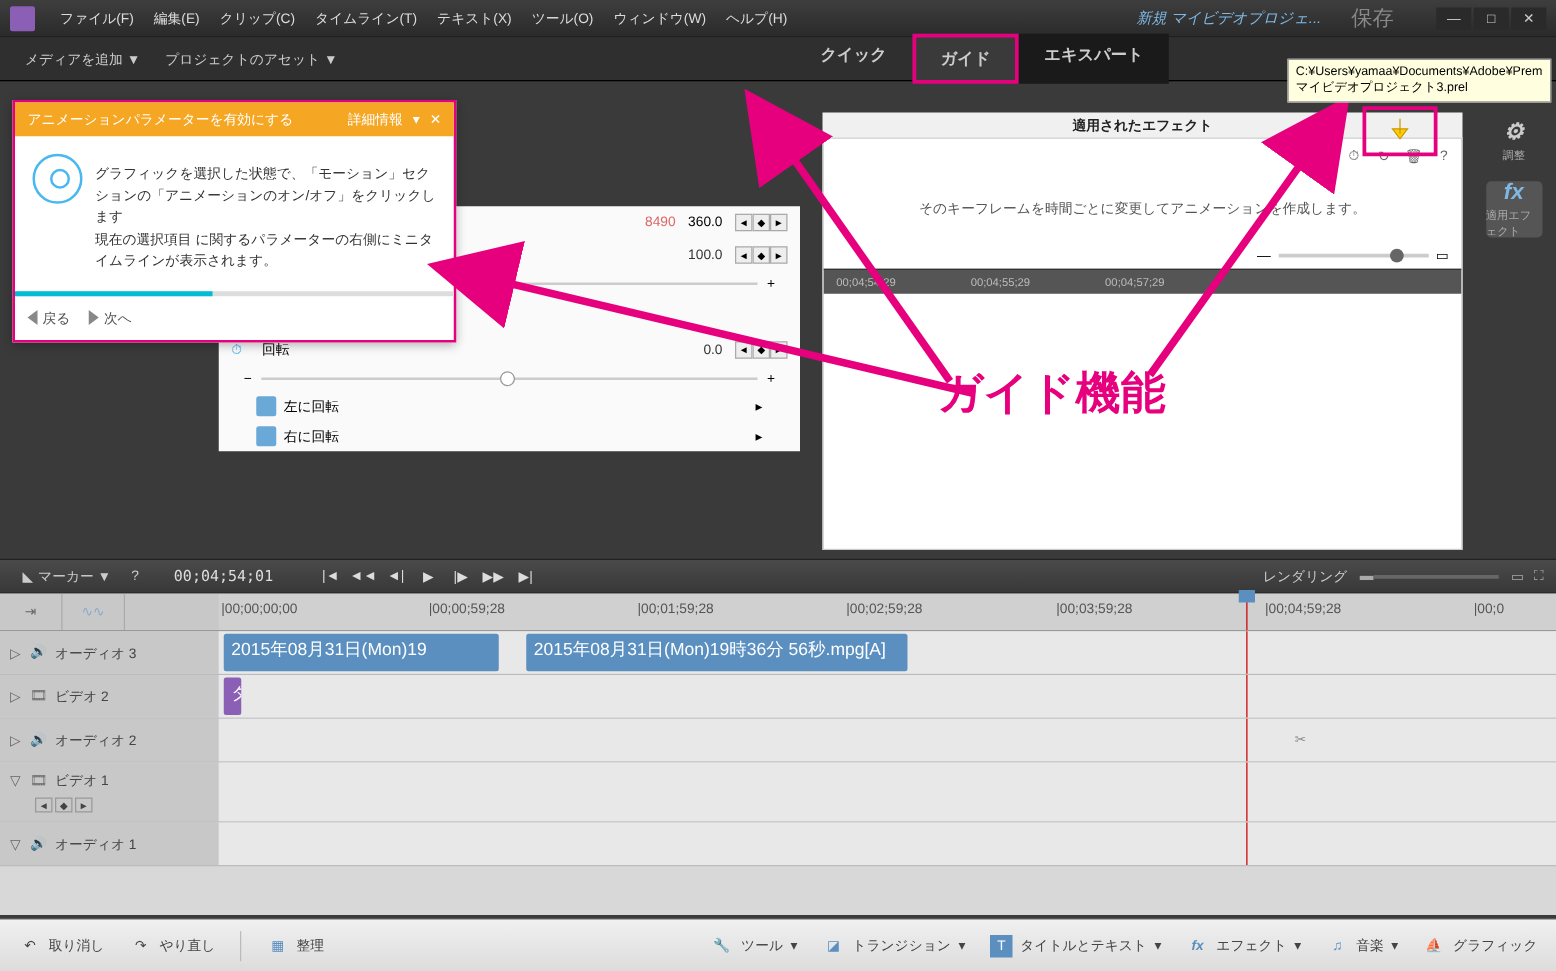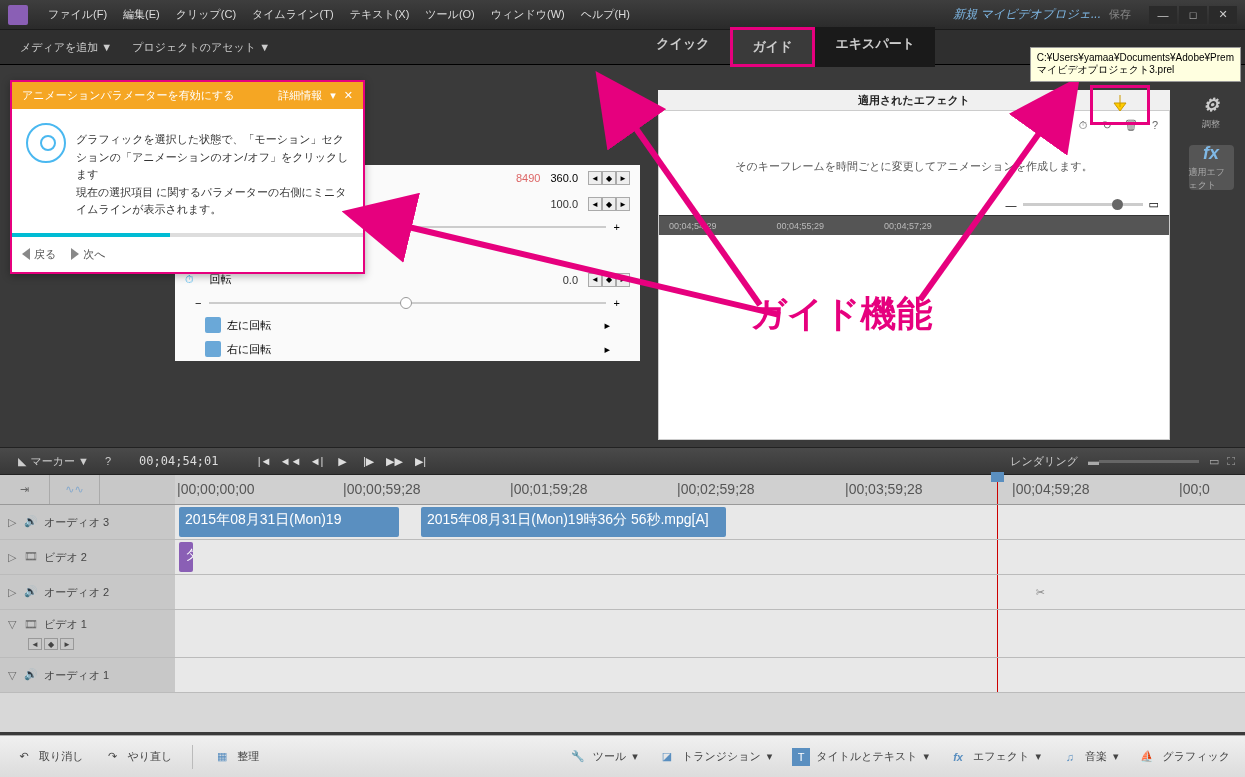--- a/index.html
+++ b/index.html
@@ -2,23 +2,23 @@
 <html><head>
 <meta charset="utf-8">
 <style>
 * { margin: 0; padding: 0; box-sizing: border-box; font-family: "Meiryo", "MS PGothic", sans-serif; }
 body { width: 1245px; height: 777px; background: #3a3a3a; overflow: hidden; position: relative; font-size: 11px; }
 
 
 .menubar { height: 30px; background: linear-gradient(#3e3e3e, #2a2a2a); display: flex; align-items: center; padding: 0 8px; border-bottom: 1px solid #1a1a1a; }
 .app-icon { width: 20px; height: 20px; background: #8a5fb5; border-radius: 2px; margin-right: 12px; }
 .menu-item { color: #ddd; padding: 4px 8px; cursor: pointer; font-size: 11px; }
-.title-area { margin-left: auto; display: flex; align-items: center; gap: 8px; }
+.title-area { margin-left: auto; display: flex; align-items: center; gap: 24px; }
 .project-title { color: #7fb8e5; font-style: italic; font-size: 12px; }
-.save-label { color: #888; font-size: 11px; }
+.save-label { color: #888; font-size: 17px; }
 .win-controls { display: flex; gap: 2px; margin-left: 10px; }
 .win-btn { width: 28px; height: 18px; background: #2a2a2a; color: #ccc; display: flex; align-items: center; justify-content: center; cursor: pointer; }
 
 
 .subbar { height: 35px; background: #2f2f2f; display: flex; align-items: center; padding: 0 10px; border-bottom: 1px solid #000; }
 .sub-item { color: #ccc; padding: 4px 10px; cursor: pointer; font-size: 11px; }
 .mode-tabs { margin-left: auto; margin-right: 300px; display: flex; }
 .mode-tab { padding: 8px 20px; color: #ccc; cursor: pointer; font-size: 13px; font-weight: bold; }
 .mode-tab.active { background: #3a3a3a; border: 3px solid #e6007e; }
 .mode-tab.expert { background: #1a1a1a; }
@@ -87,21 +87,21 @@
 .play-controls { display: flex; gap: 4px; margin: 0 15px; }
 .play-btn { width: 22px; height: 20px; color: #ddd; display: flex; align-items: center; justify-content: center; cursor: pointer; font-size: 11px; }
 .render-label { color: #ccc; margin-left: auto; font-size: 11px; margin-right: 10px; }
 .render-slider { width: 100px; height: 3px; background: #666; margin-right: 10px; }
 
 
 .timeline { position: absolute; top: 410px; left: 0; right: 0; bottom: 45px; background: #d8d8d8; }
 .timeline-header { height: 30px; display: flex; background: #c8c8c8; border-bottom: 1px solid #999; }
 .track-header-area { width: 175px; background: #c8c8c8; display: flex; }
 .header-btn { width: 50px; display: flex; align-items: center; justify-content: center; border-right: 1px solid #aaa; color: #666; }
-.ruler-area { flex: 1; background: #d0d0d0; position: relative; font-size: 14px; color: #555; }
+.ruler-area { flex: 1; background: #d0d0d0; position: relative; font-size: 11px; color: #555; }
 .ruler-tick { position: absolute; top: 6px; }
 .playhead { position: absolute; top: 0; bottom: 0; width: 1px; background: #c00; z-index: 10; }
 .playhead-head { position: absolute; top: -3px; left: -6px; width: 13px; height: 10px; background: #5a8fc0; }
 
 .track { height: 35px; display: flex; border-bottom: 1px solid #bbb; }
 .track.tall { height: 48px; }
 .track-header { width: 175px; background: #c8c8c8; display: flex; align-items: center; padding: 0 8px; gap: 6px; font-size: 11px; color: #444; }
 .track-toggle { width: 10px; color: #666; cursor: pointer; }
 .track-icon { width: 14px; height: 14px; color: #666; }
 .track-content { flex: 1; background: #e8e8e8; position: relative; }

